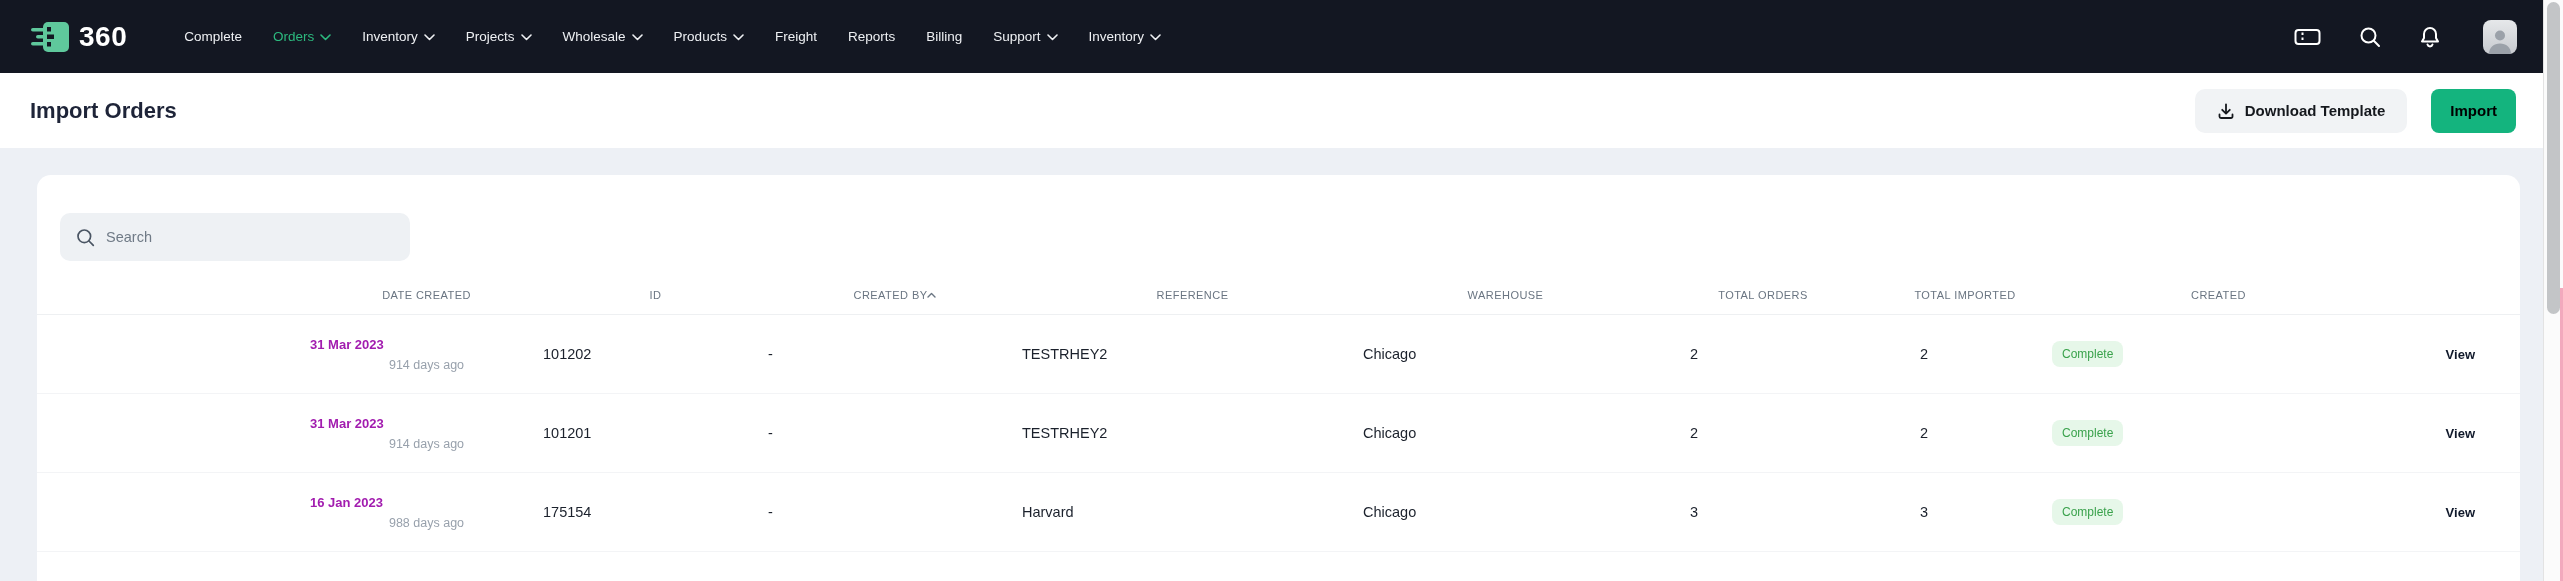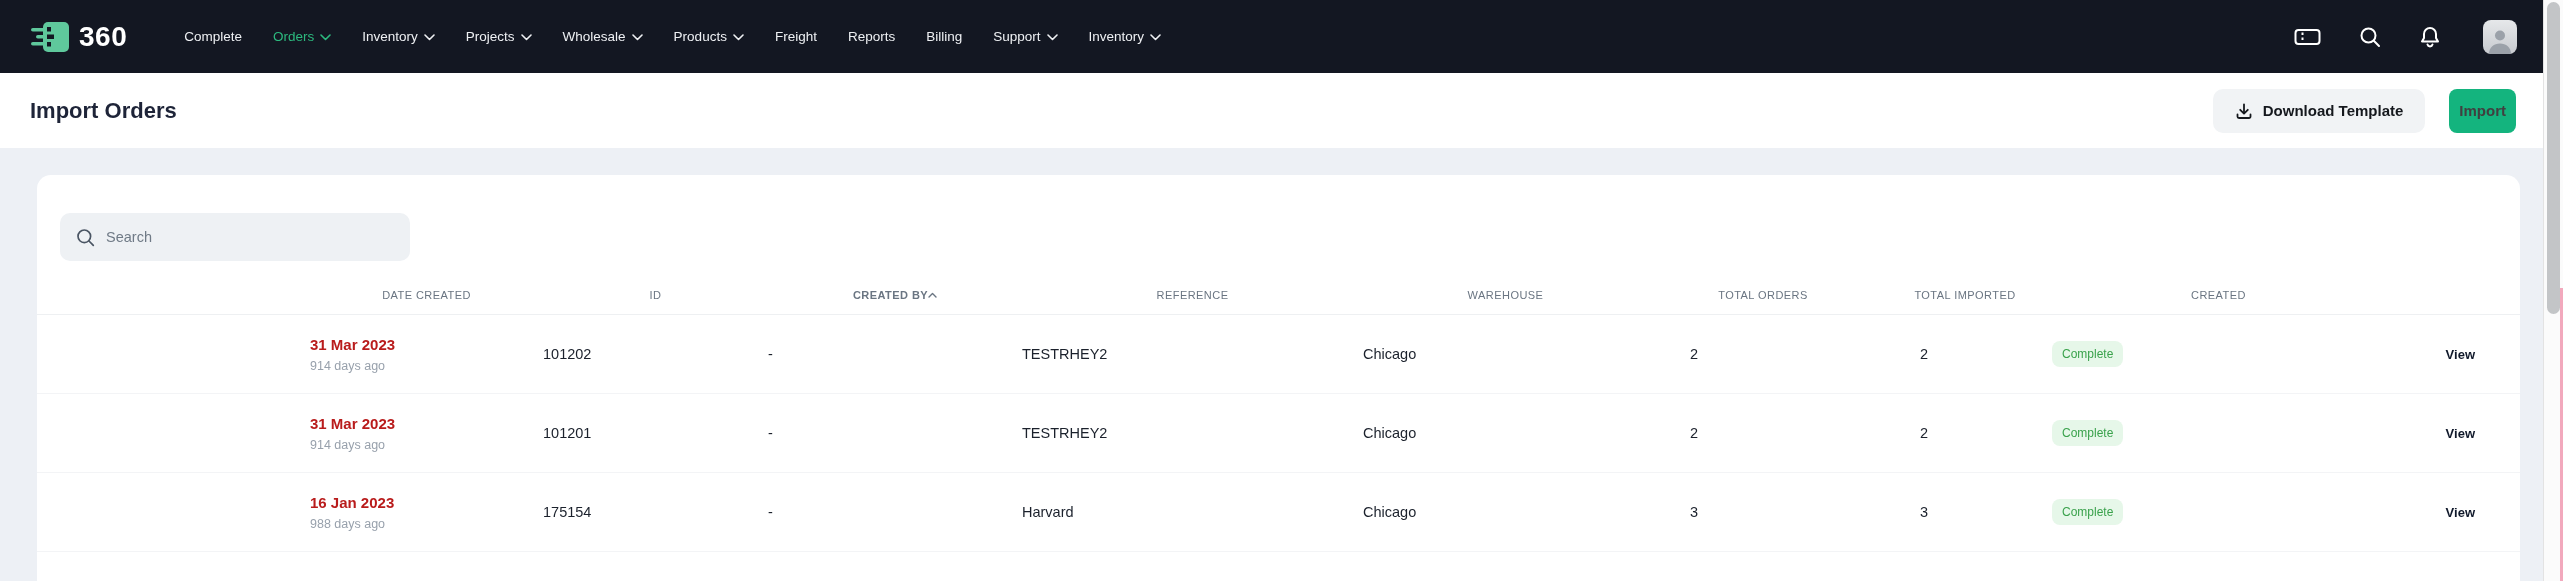--- a/index.html
+++ b/index.html
@@ -40,23 +40,23 @@
   }
   .page-title { font-size:22px; font-weight:bold; color:#1e2438; }
   .header-actions { margin-left:auto; display:flex; align-items:center; gap:24px; }
   .btn-secondary {
     display:flex; align-items:center; gap:10px; height:44px; padding:0 22px;
     background:#f1f3f5; border:none; border-radius:10px; cursor:pointer;
     font-family:"Liberation Sans", sans-serif;
     font-size:15px; font-weight:bold; color:#15181d;
   }
   .btn-primary {
-    height:44px; padding:0 10px; background:#14b47e; border:none; border-radius:8px;
+    height:44px; padding:0 19px; background:#14b47e; border:none; border-radius:8px;
     cursor:pointer; font-family:"Liberation Sans", sans-serif;
-    font-size:15px; font-weight:bold; color:#404040;
+    font-size:15px; font-weight:bold; color:#000000;
   }
 
   
   .content { background:#edf0f5; height:335px; padding:27px 23px 0 37px; }
   .card {
     background:#ffffff; border-radius:14px 14px 0 0; width:2483px; height:420px;
     padding-top:38px; overflow:hidden;
   }
   .search-box {
     margin-left:23px; width:350px; height:48px; background:#eef1f4;
@@ -68,25 +68,25 @@
   }
   .search-box input::placeholder { color:#6f7a86; }
 
   
   table.orders { width:2483px; border-collapse:collapse; table-layout:fixed; }
   th {
     font-size:11px; font-weight:500; color:#6a7582; letter-spacing:.45px;
     text-align:center; padding:28px 0 13px 0; border-bottom:1px solid #eef0f2;
     white-space:nowrap;
   }
-  th .sort-wrap { display:inline-flex; align-items:center; cursor:pointer;font-weight:bold; }
+  th .sort-wrap { display:inline-flex; align-items:center; cursor:pointer; }
   td { border-bottom:1px solid #f3f4f6; height:79px; vertical-align:middle; }
   .cell-main { font-size:14.5px; color:#1b212c; font-weight:500; }
-  .date-main { font-size:15px; color:#b91c1c; font-weight:600; }
-  .date-sub { font-size:12.5px; color:#98a1ac; margin-top:6px; }
+  .date-main { font-size:13px; color:#a21caf; font-weight:600; }
+  .date-sub { font-size:12.5px; color:#98a1ac; margin-top:6px;text-align:center; }
   .minus-icon {
     width:26px; height:25px; border-radius:50%; background:#ea4070;
     margin-left:143px; position:relative; cursor:pointer;
   }
   .minus-icon::after {
     content:""; position:absolute; left:7px; top:11px; width:12px; height:3px;
     border-radius:2px; background:#ffffff;
   }
   .num-cell { padding-left:42px; }
   .badge {

